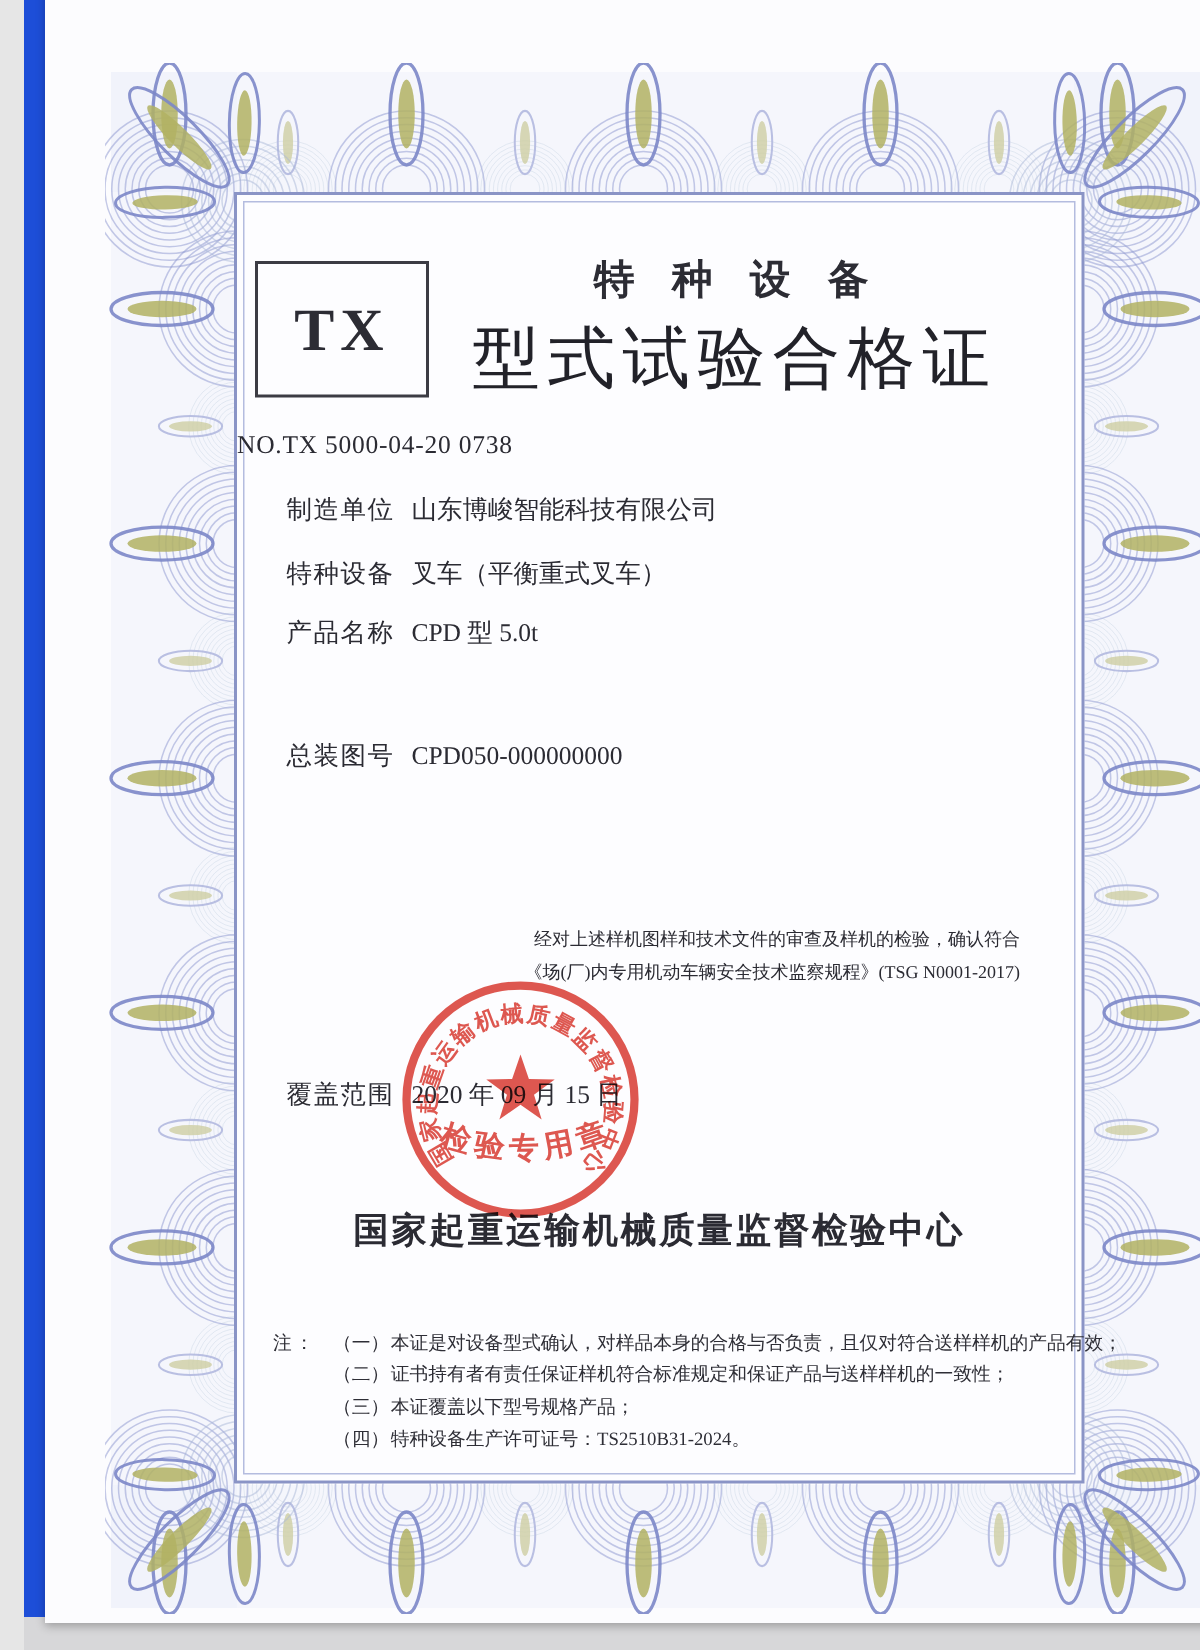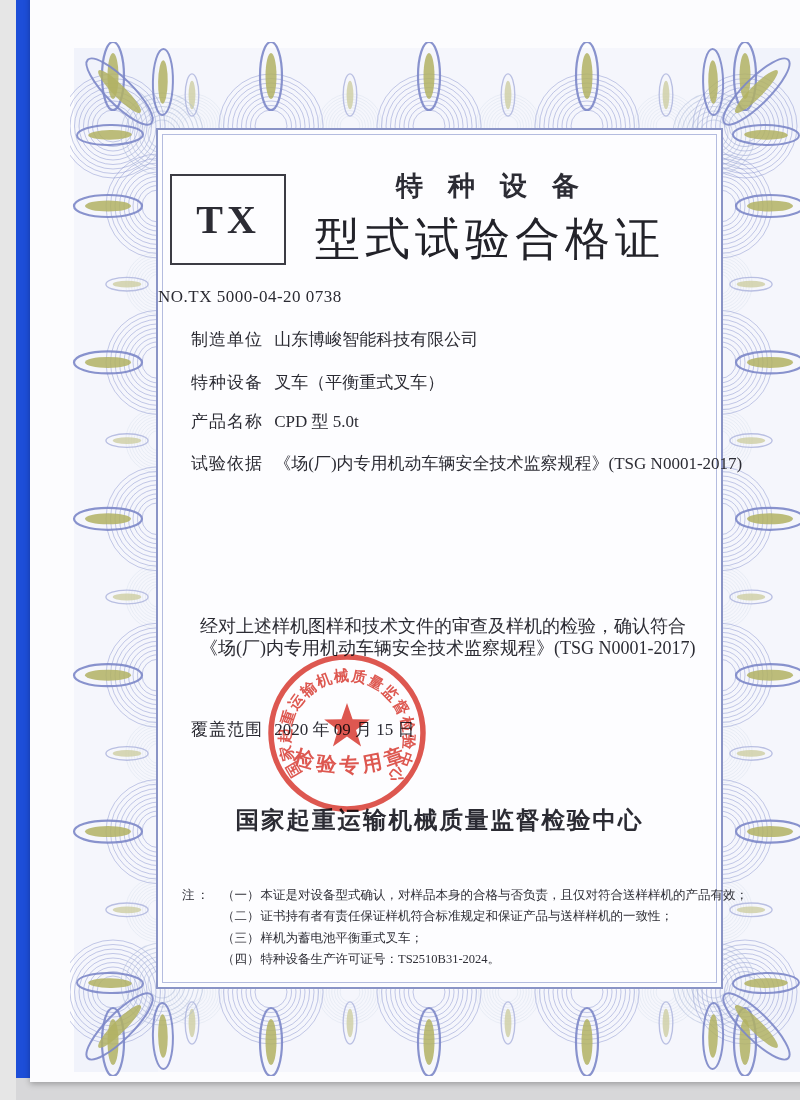--- a/index.html
+++ b/index.html
@@ -26,21 +26,21 @@
     border:2px solid #3c3c44;display:flex;align-items:center;justify-content:center;
     font-size:40px;font-weight:bold;letter-spacing:4px;color:#2c2c34;
   }
   .header-block{position:absolute;left:132px;top:38px;width:400px;text-align:center;}
   .title-small{font-size:27px;letter-spacing:25px;padding-left:20px;color:#2c2c34;font-weight:bold;}
   .title-main{font-size:45px;font-weight:normal;letter-spacing:5px;margin-top:5px;color:#222229;white-space:nowrap;}
   .cert-no{position:absolute;left:0;top:157px;width:100%;text-align:left;font-size:17px;letter-spacing:.5px;}
   .field-row{position:absolute;left:33px;white-space:nowrap;font-size:17px;}
   .field-label{display:inline-block;width:70px;letter-spacing:1px;text-align:center;}
   .field-value{margin-left:9px;}
-  .statement{position:absolute;left:42px;top:486px;width:480px;text-align:left;font-size:18px;line-height:21.5px;white-space:nowrap;}
+  .statement{position:absolute;left:42px;top:486px;width:480px;text-align:right;font-size:12px;line-height:21.5px;white-space:nowrap;}
   .date-row{position:absolute;left:33px;top:588px;font-size:17px;white-space:nowrap;z-index:2;}
   .stamp{position:absolute;left:92px;top:506px;width:194px;height:194px;z-index:3;mix-blend-mode:multiply;opacity:.92;}
   .authority{position:absolute;left:0;top:674px;width:100%;text-align:center;font-size:23.5px;font-weight:bold;letter-spacing:2px;}
   .notes{position:absolute;left:24px;top:755px;font-size:12.5px;line-height:21.3px;color:#2e2e36;}
   .note-line{white-space:nowrap;display:flex;}
   .note-head{display:inline-block;width:40px;letter-spacing:2px;}
   .note-no{display:inline-block;margin-right:1px;}
 </style>
 </head>
 <body>
@@ -659,23 +659,23 @@
       <span class="field-value">山东博峻智能科技有限公司</span>
     </div>
     <div class="field-row" style="top:241px">
       <span class="field-label">特种设备</span>
       <span class="field-value">叉车（平衡重式叉车）</span>
     </div>
     <div class="field-row" style="top:280px">
       <span class="field-label">产品名称</span>
       <span class="field-value">CPD 型 5.0t</span>
     </div>
-    <div class="field-row" style="top:322px">
-      <span class="field-label">试验依据</span>
-      <span class="field-value">《场(厂)内专用机动车辆安全技术监察规程》(TSG N0001-2017)</span>
+    <div class="field-row" style="top:362px">
+      <span class="field-label">总装图号</span>
+      <span class="field-value">CPD050-000000000</span>
     </div>
 
     <div class="statement">
       <div>经对上述样机图样和技术文件的审查及样机的检验，确认符合</div>
       <div>《场(厂)内专用机动车辆安全技术监察规程》(TSG N0001-2017)</div>
     </div>
 
     <div class="date-row">
       <span class="field-label">覆盖范围</span>
       <span class="field-value">2020 年 09 月 15 日</span>
@@ -705,21 +705,21 @@
         <span>本证是对设备型式确认，对样品本身的合格与否负责，且仅对符合送样样机的产品有效；</span>
       </div>
       <div class="note-line">
         <span class="note-head"></span>
         <span class="note-no">（二）</span>
         <span>证书持有者有责任保证样机符合标准规定和保证产品与送样样机的一致性；</span>
       </div>
       <div class="note-line">
         <span class="note-head"></span>
         <span class="note-no">（三）</span>
-        <span>样机为蓄电池平衡重式叉车；</span>
+        <span>本证覆盖以下型号规格产品；</span>
       </div>
       <div class="note-line">
         <span class="note-head"></span>
         <span class="note-no">（四）</span>
         <span>特种设备生产许可证号：TS2510B31-2024。</span>
       </div>
     </div>
 
   </div>
 </div>

